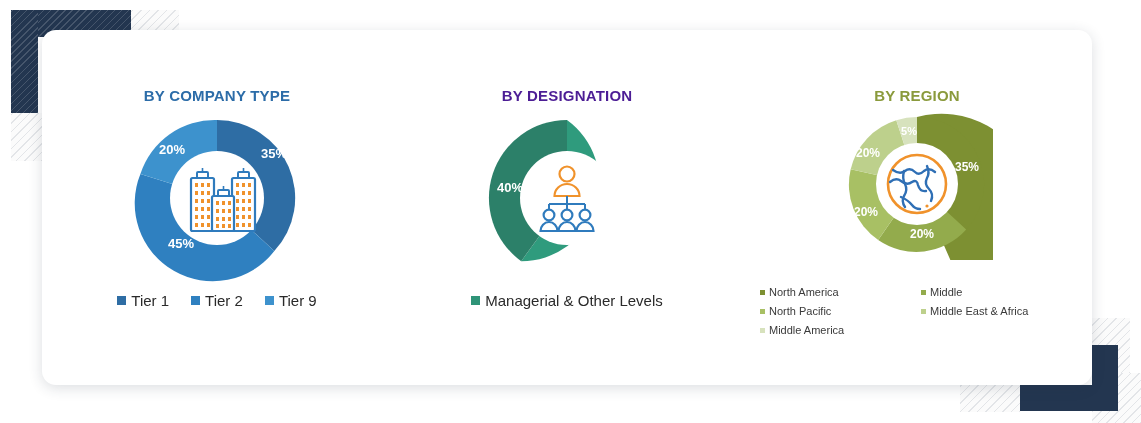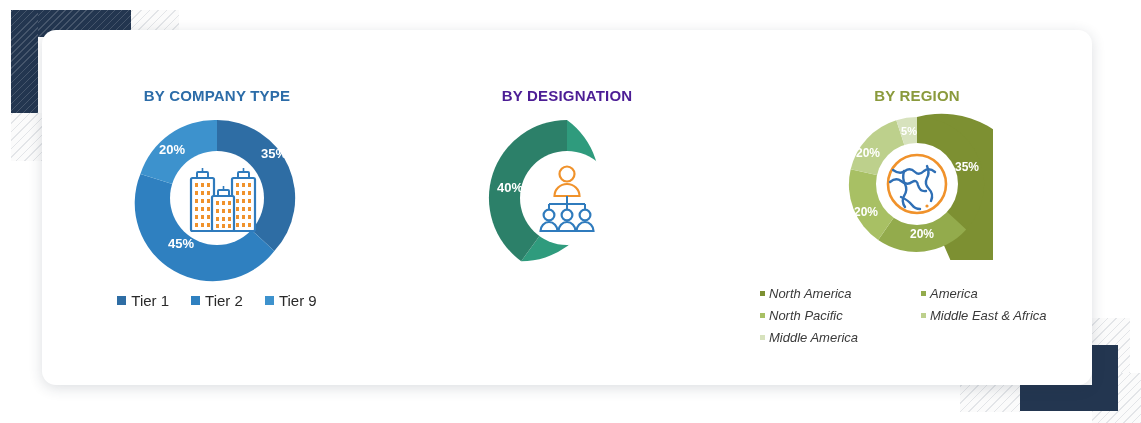--- a/index.html
+++ b/index.html
@@ -99,22 +99,21 @@
   .legend-region {
     position: absolute;
     left: 18px; right: 10px; top: 256px;
     display: flex; flex-wrap: wrap;
     font-size: 7.5px; color: #3a3a3a;
   }
   .legend-region .legend-item {
     width: 50%;
     margin-bottom: 7px;
     gap: 4px;
-    font-size: 13px;
-    font-style: italic;
+    font-size: 11px;
   }
   .swatch-sm { width: 5px; height: 5px; display: inline-block; flex: 0 0 auto; }
 </style>
 </head>
 <body>
 
 <div class="stage">
 
   <div class="deco-hatch-navy" id="tl-navy-h"></div>
   <div class="deco-hatch-navy" id="tl-navy-v"></div>
@@ -263,20 +262,26 @@
               <path d="M 79.5 121 a 8.5 9 0 0 1 17 0 Z" fill="#ffffff" stroke="#2f7bbd" stroke-width="2.2"></path>
               <circle cx="106" cy="105" r="5.4" fill="#ffffff" stroke="#2f7bbd" stroke-width="2.2"></circle>
               <path d="M 97.5 121 a 8.5 9 0 0 1 17 0 Z" fill="#ffffff" stroke="#2f7bbd" stroke-width="2.2"></path>
             </g>
 
             <text class="slice-label" x="148" y="99" font-size="13" text-anchor="middle">60%</text>
             <text class="slice-label" x="31" y="82" font-size="13" text-anchor="middle">40%</text>
           </svg>
         </div>
 
+        <div class="legend-big" id="legend-designation">
+          <span class="legend-item">
+            <span class="swatch-big" style="background:#2f9478"></span>
+            <span>Managerial &amp; Other Levels</span>
+          </span>
+        </div>
       </div>
 
       <div class="panel">
         <div class="panel-title" id="title-region">BY REGION</div>
 
         <div class="donut-wrap" id="donut-region">
           <svg class="donut-svg" width="152" height="152" viewBox="0 0 152 152">
 
             <path d="M 76 76 L 76 9 A 67 67 0 0 1 125.2 188 Z" fill="#7d9032" transform="rotate(0 76 76)"></path>
             <path d="M 76 76 L 76 9 A 67 67 0 0 1 125.2 121.6 Z" fill="#7d9032"></path>
@@ -311,21 +316,21 @@
           </svg>
         </div>
 
         <div class="legend-region">
           <span class="legend-item">
             <span class="swatch-sm" style="background:#7d9032"></span>
             <span>North America</span>
           </span>
           <span class="legend-item">
             <span class="swatch-sm" style="background:#93ab4c"></span>
-            <span>America</span>
+            <span>Middle</span>
           </span>
           <span class="legend-item">
             <span class="swatch-sm" style="background:#a8c064"></span>
             <span>North  Pacific</span>
           </span>
           <span class="legend-item">
             <span class="swatch-sm" style="background:#bdd08c"></span>
             <span>Middle East &amp; Africa</span>
           </span>
           <span class="legend-item">

